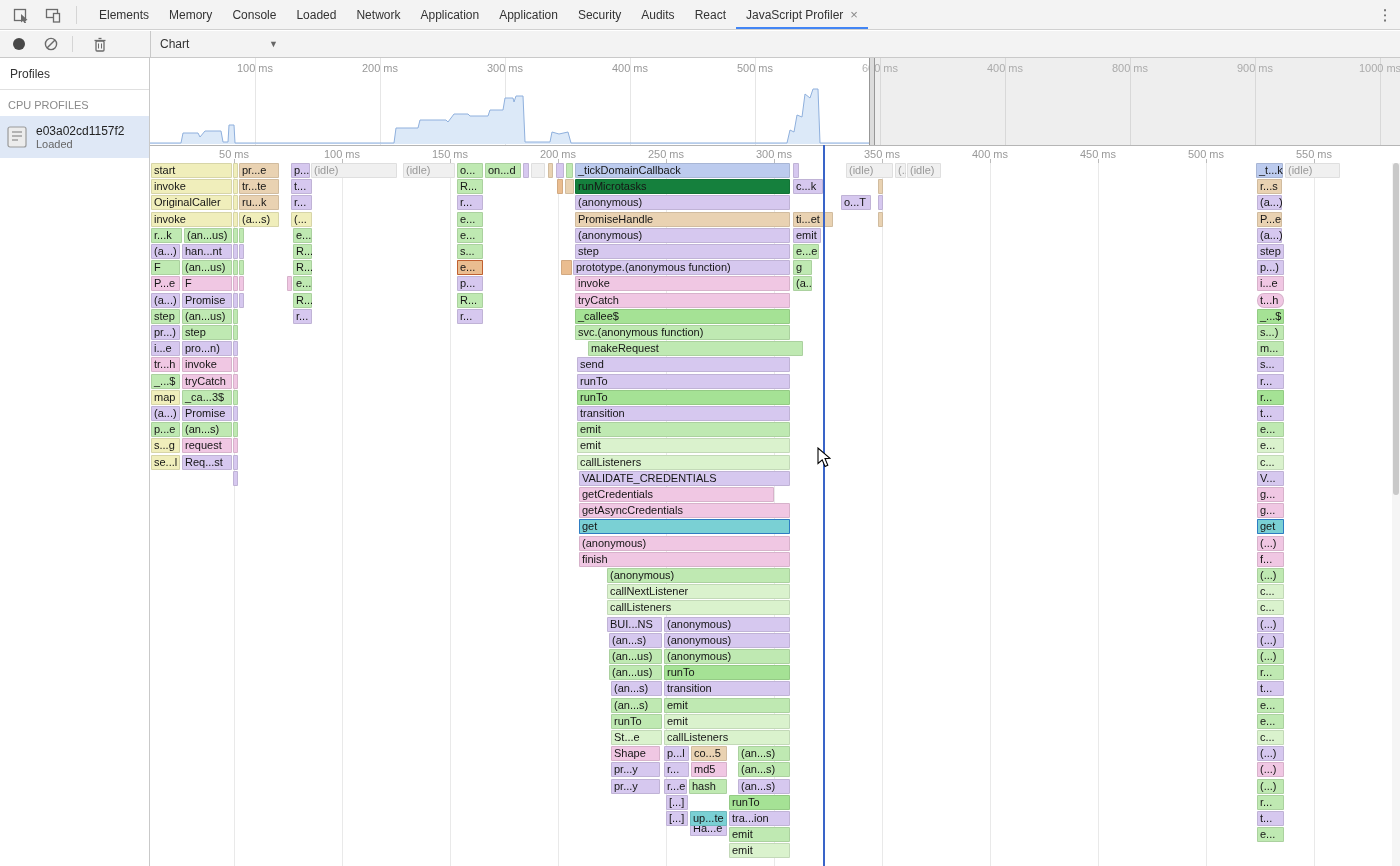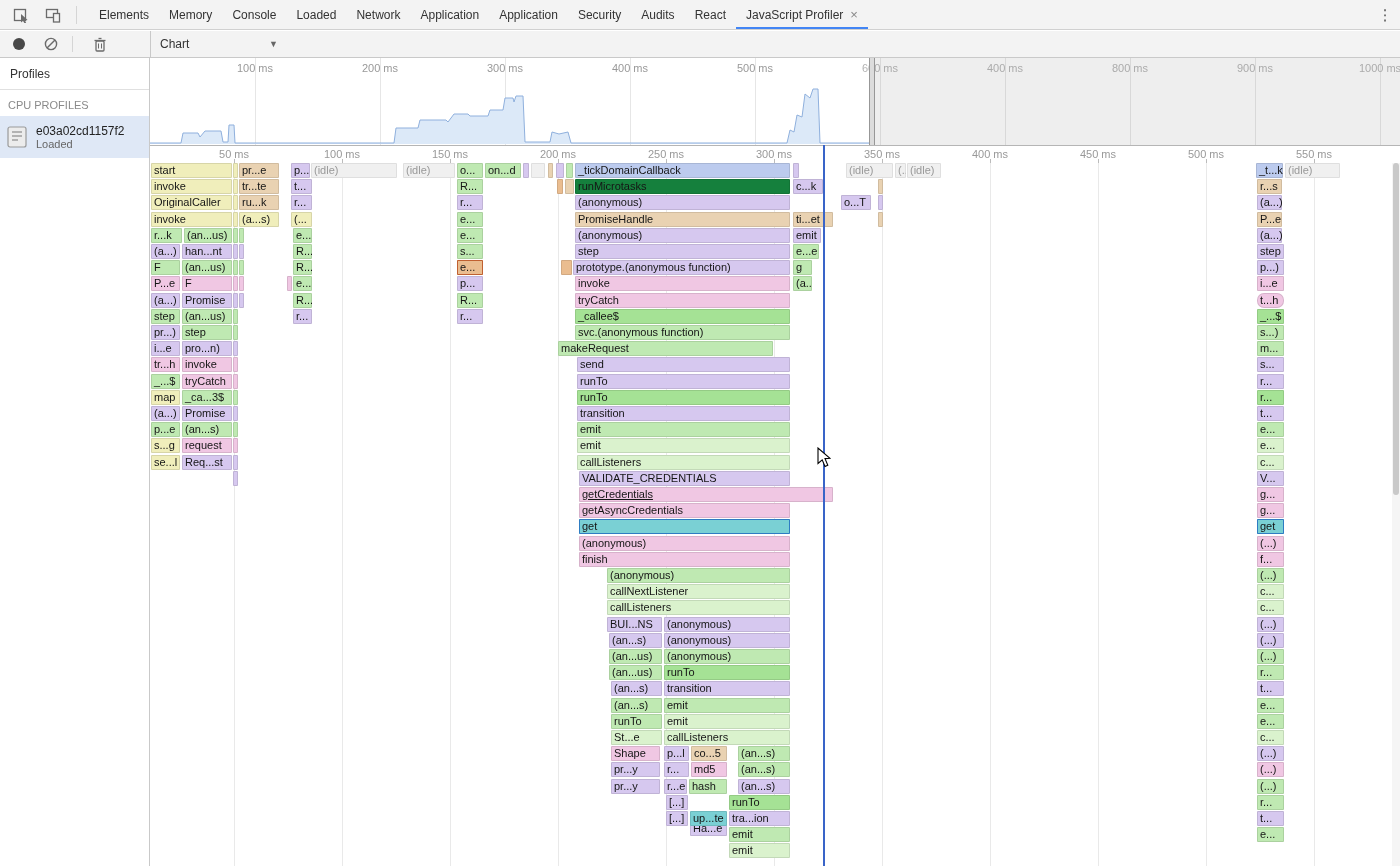--- a/index.html
+++ b/index.html
@@ -348,30 +348,30 @@
       <div class="bar" style="left: 425px; top: 16px; width: 215px; background: #15803d;">runMicrotasks</div>
       <div class="bar" style="left: 425px; top: 32px; width: 215px; background: rgb(214, 200, 239);">(anonymous)</div>
       <div class="bar" style="left: 425px; top: 49px; width: 215px; background: rgb(233, 210, 178);">PromiseHandle</div>
       <div class="bar" style="left: 425px; top: 65px; width: 215px; background: rgb(214, 200, 239);">(anonymous)</div>
       <div class="bar" style="left: 425px; top: 81px; width: 215px; background: rgb(214, 200, 239);">step</div>
       <div class="bar" style="left: 423px; top: 97px; width: 217px; background: rgb(214, 200, 239);">prototype.(anonymous function)</div>
       <div class="bar" style="left: 425px; top: 113px; width: 215px; background: rgb(240, 199, 227);">invoke</div>
       <div class="bar" style="left: 425px; top: 130px; width: 215px; background: rgb(240, 199, 227);">tryCatch</div>
       <div class="bar" style="left: 425px; top: 146px; width: 215px; background: rgb(165, 226, 149);">_callee$</div>
       <div class="bar" style="left: 425px; top: 162px; width: 215px; background: rgb(191, 233, 178);">svc.(anonymous function)</div>
-      <div class="bar" style="left: 408px; top: 178px; width: 215px; background: rgb(191, 233, 178);">makeRequest</div>
+      <div class="bar" style="left: 438px; top: 178px; width: 215px; background: rgb(191, 233, 178);">makeRequest</div>
       <div class="bar" style="left: 427px; top: 194px; width: 213px; background: rgb(214, 200, 239);">send</div>
       <div class="bar" style="left: 427px; top: 211px; width: 213px; background: rgb(214, 200, 239);">runTo</div>
       <div class="bar" style="left: 427px; top: 227px; width: 213px; background: rgb(165, 226, 149);">runTo</div>
       <div class="bar" style="left: 427px; top: 243px; width: 213px; background: rgb(214, 200, 239);">transition</div>
       <div class="bar" style="left: 427px; top: 259px; width: 213px; background: rgb(191, 233, 178);">emit</div>
       <div class="bar" style="left: 427px; top: 275px; width: 213px; background: rgb(218, 242, 205);">emit</div>
       <div class="bar" style="left: 427px; top: 292px; width: 213px; background: rgb(218, 242, 205);">callListeners</div>
       <div class="bar" style="left: 429px; top: 308px; width: 211px; background: rgb(214, 200, 239);">VALIDATE_CREDENTIALS</div>
-      <div class="bar" style="left: 429px; top: 324px; width: 254px; background: rgb(240, 199, 227); text-decoration: underline;">getCredentials</div>
+      <div class="bar" style="left: 429px; top: 324px; width: 195px; background: rgb(240, 199, 227);">getCredentials</div>
       <div class="bar" style="left: 429px; top: 340px; width: 211px; background: rgb(240, 199, 227);">getAsyncCredentials</div>
       <div class="bar sel" style="left: 429px; top: 356px; width: 211px; background: rgb(122, 208, 212);">get</div>
       <div class="bar" style="left: 429px; top: 373px; width: 211px; background: rgb(240, 199, 227);">(anonymous)</div>
       <div class="bar" style="left: 429px; top: 389px; width: 211px; background: rgb(240, 199, 227);">finish</div>
       <div class="bar" style="left: 457px; top: 405px; width: 183px; background: rgb(191, 233, 178);">(anonymous)</div>
       <div class="bar" style="left: 457px; top: 421px; width: 183px; background: rgb(218, 242, 205);">callNextListener</div>
       <div class="bar" style="left: 457px; top: 437px; width: 183px; background: rgb(218, 242, 205);">callListeners</div>
       <div class="bar" style="left: 457px; top: 454px; width: 55px; background: rgb(214, 200, 239);">BUI...NS</div>
       <div class="bar" style="left: 514px; top: 454px; width: 126px; background: rgb(214, 200, 239);">(anonymous)</div>
       <div class="bar" style="left: 459px; top: 470px; width: 53px; background: rgb(214, 200, 239);">(an...s)</div>

